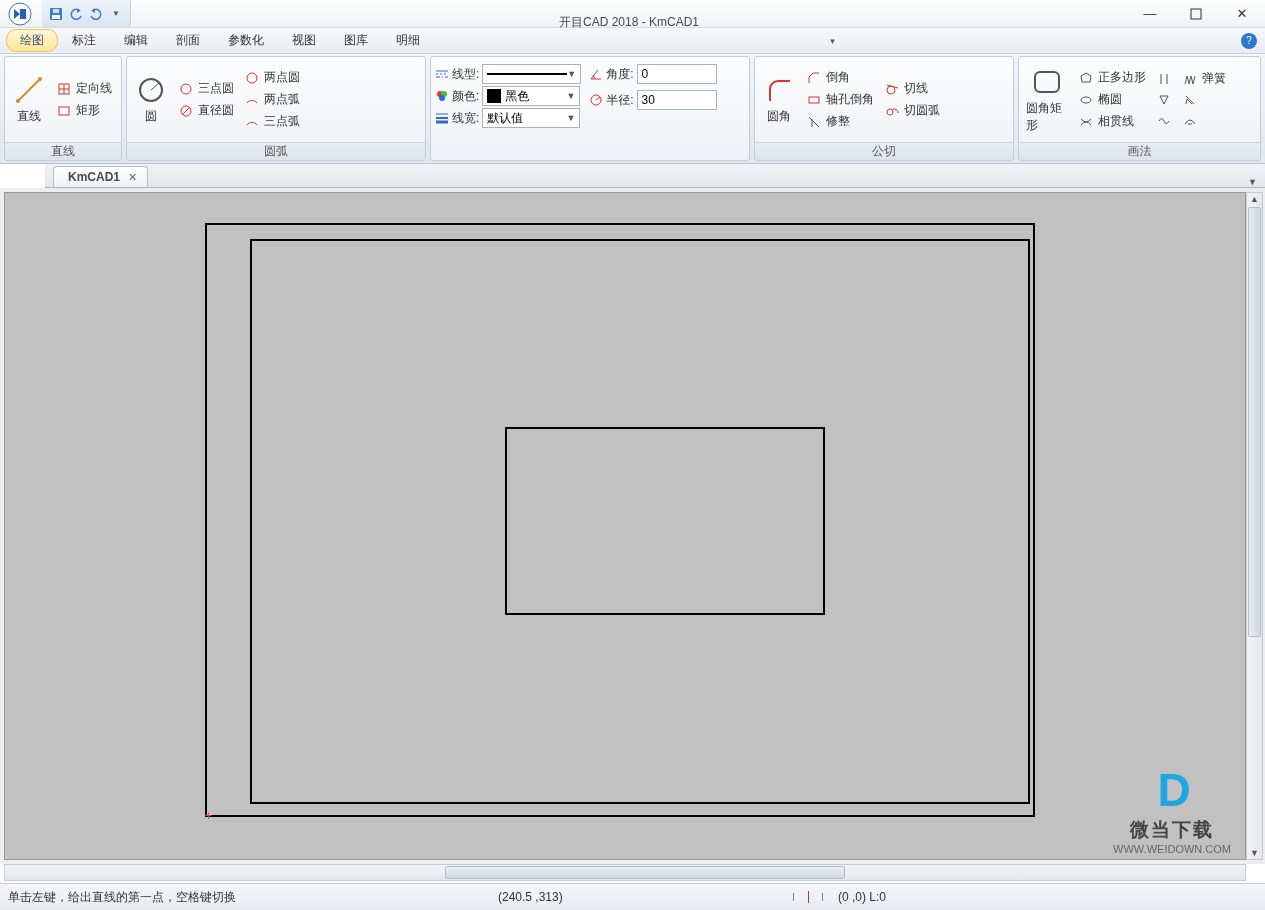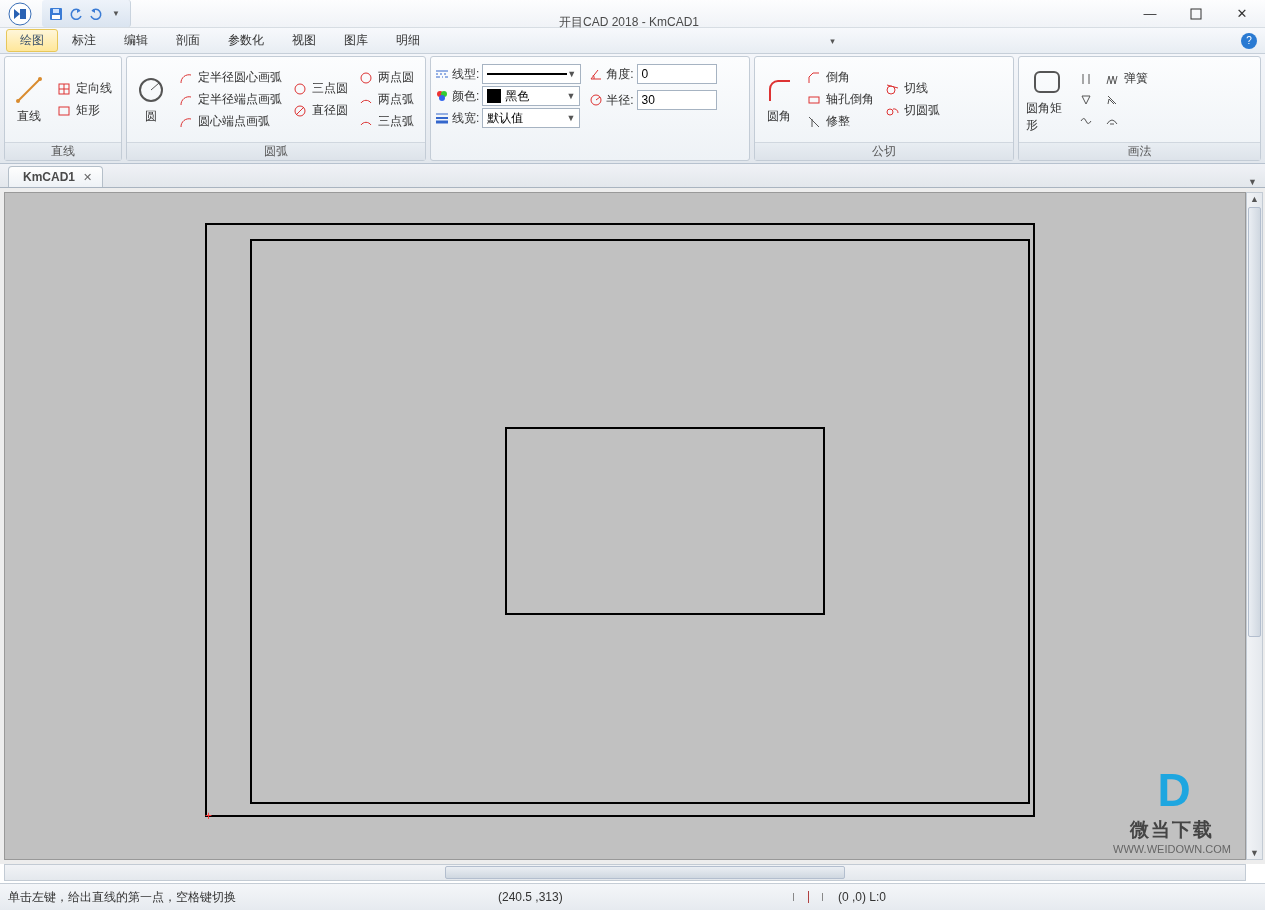--- a/index.html
+++ b/index.html
@@ -5,41 +5,41 @@
 * { box-sizing: border-box; margin: 0; padding: 0; font-family: "Microsoft YaHei", SimSun, Arial, sans-serif; font-size: 12px; }
 body { width: 1265px; height: 910px; background: #fff; overflow: hidden; display: flex; flex-direction: column; }
 .titlebar { height: 28px; background: linear-gradient(#fdfdfe,#f0f3f7); display: flex; align-items: center; border-bottom: 1px solid #d7dde3; }
 .titlebar .logo { width:40px; display:flex; align-items:center; justify-content:center;}
 .titlebar .qa { display:flex; align-items:center; gap:4px; padding:0 6px; border-right:1px solid #c9d3de; height:100%; background:linear-gradient(#eef3fa,#dae4f0); border-radius:3px; margin-left:2px;}
 .titlebar .qa span{width:16px; height:16px; display:flex; align-items:center; justify-content:center; cursor:default;}
 .titlebar .title { flex:1; text-align:center; color:#4a4a4a;margin-top:18px;}
 .titlebar .winbtns { display:flex; height:100%; }
 .titlebar .winbtns div { width:46px; display:flex; align-items:center; justify-content:center; color:#333; font-size:13px;}
 .menubar { height:26px; background:linear-gradient(#f7f9fc,#e8edf3); display:flex; align-items:center; border-bottom:1px solid #c6cfd9; padding-left:6px;}
-.menubar .mi { padding:3px 14px; color:#333; border-radius:3px;}
+.menubar .mi { padding:3px 14px; color:#333; border-radius:10px;}
 .menubar .mi.active{ background:linear-gradient(#fff6d9,#ffe79a); border:1px solid #e7c75a; color:#3a506b; padding:2px 13px;}
 .menubar .help { margin-left:auto; margin-right:8px; width:16px; height:16px; border-radius:50%; background:#2a7ad2; color:#fff; display:flex; align-items:center; justify-content:center; font-size:10px;}
 .ribbon { height:110px; background:linear-gradient(#f4f6fa,#e2e7ed); display:flex; border-bottom:1px solid #b7c2cf; padding:2px 4px; gap:4px;}
 .panel { background:linear-gradient(#fcfdfe,#eef2f6); border:1px solid #c3ccd6; border-radius:3px; display:flex; flex-direction:column; }
 .panel .panel-body { flex:1; display:flex; padding:4px; }
 .panel .panel-label { height:18px; background:linear-gradient(#e8edf2,#dde3ea); text-align:center; color:#555; border-top:1px solid #d0d7df; font-size:12px; line-height:17px;}
 .bigbtn { width:40px; display:flex; flex-direction:column; align-items:center; justify-content:center; gap:2px; padding:2px; border:1px solid transparent; border-radius:3px;}
 .bigbtn .ico { width:32px; height:32px; display:flex; align-items:center; justify-content:center;}
 .bigbtn .lbl { font-size:12px; color:#333;}
 .smallbtns { display:flex; flex-direction:column; justify-content:center; gap:3px; padding-left:4px;}
 .smbtn { display:flex; align-items:center; gap:4px; padding:1px 3px; border-radius:2px;}
 .smbtn .ico{ width:16px; height:16px; display:flex; align-items:center; justify-content:center;}
 .smbtn .txt{ color:#333; white-space:nowrap;}
 .attr-row{ display:flex; align-items:center; gap:3px; height:22px;}
 .attr-row .albl{ color:#333; white-space:nowrap;}
 .attr-row .sel{ border:1px solid #a6b3c2; background:#fff; height:20px; display:flex; align-items:center; padding:0 4px; min-width:98px; position:relative;}
 .attr-row .sel .dd{ margin-left:auto; color:#555; font-size:9px;}
 .attr-row input{ border:1px solid #a6b3c2; height:20px; padding:0 4px; background:#fff; width:80px;}
 .swatch{width:14px;height:14px;background:#000;margin-right:4px;}
-.doctab-area{ height:24px; background:linear-gradient(#f0f2f6,#e3e7ec); display:flex; align-items:flex-end; border-bottom:1px solid #a9b4c0; padding-left:8px;}
+.doctab-area{ height:24px; background:linear-gradient(#f0f2f6,#e3e7ec); display:flex; align-items:flex-end; border-bottom:1px solid #a9b4c0; padding-left:8px;margin-left:45px;}
 .doctab{ background:linear-gradient(#fefefe,#eef2f6); border:1px solid #b5bfc9; border-bottom:none; border-radius:4px 4px 0 0; padding:3px 10px 3px 14px; display:flex; align-items:center; gap:8px; font-weight:bold; color:#4a4a4a;}
 .doctab .x{ color:#666; font-size:11px; font-weight:normal;}
 .doctab-area .ddr{ margin-left:auto; margin-right:8px; color:#555; font-size:9px;}
 .workspace { flex:1; display:flex; background:#ededed; position:relative; }
 .canvas { flex:1; background:#c1c1c1; position:relative; margin:4px 0 4px 4px; border:1px solid #999;}
 .scroll-v { width:17px; background:linear-gradient(90deg,#f1f3f6,#e4e8ed); margin:4px 2px 4px 0; border:1px solid #c3cbd4; position:relative;}
 .scroll-v .thumb{ position:absolute; left:1px; right:1px; top:14px; height:430px; background:linear-gradient(90deg,#eaeef3,#cfd7e0); border:1px solid #b3bece; border-radius:2px;}
 .scroll-v .arr{position:absolute; left:0; right:0; height:12px; display:flex;align-items:center;justify-content:center;color:#555;font-size:9px;}
 .scroll-h-wrap{ height:17px; display:flex; margin:0 2px 2px 4px;}
 .scroll-h { flex:1; background:linear-gradient(#f1f3f6,#e4e8ed); border:1px solid #c3cbd4; position:relative;}
@@ -161,46 +161,20 @@
               <circle cx="15" cy="15" r="11" fill="none" stroke="#555" stroke-width="2"></circle>
               <line x1="15" y1="15" x2="23" y2="8" stroke="#555"></line>
             </svg>
           </div>
         <div class="lbl">圆</div>
       </div>
       <div class="smallbtns">
         <div class="smbtn">
             <div class="ico">
               <svg width="14" height="14">
-                <path d="M2 12 A8 8 0 0 1 12 4" fill="none" stroke="#d33"></path>
-              </svg>
-            </div>
-            <div class="txt">定半径圆心画弧</div>
-          </div>
-        <div class="smbtn">
-            <div class="ico">
-              <svg width="14" height="14">
-                <path d="M2 12 A8 8 0 0 1 12 4" fill="none" stroke="#d33"></path>
-              </svg>
-            </div>
-            <div class="txt">定半径端点画弧</div>
-          </div>
-        <div class="smbtn">
-            <div class="ico">
-              <svg width="14" height="14">
-                <path d="M2 12 A8 8 0 0 1 12 4" fill="none" stroke="#d33"></path>
-              </svg>
-            </div>
-            <div class="txt">圆心端点画弧</div>
-          </div>
-      </div>
-      <div class="smallbtns">
-        <div class="smbtn">
-            <div class="ico">
-              <svg width="14" height="14">
                 <circle cx="7" cy="7" r="5" fill="none" stroke="#d33"></circle>
               </svg>
             </div>
             <div class="txt">三点圆</div>
           </div>
         <div class="smbtn">
             <div class="ico">
               <svg width="14" height="14">
                 <circle cx="7" cy="7" r="5" fill="none" stroke="#d33"></circle>
                 <line x1="3" y1="11" x2="11" y2="3" stroke="#d33"></line>
@@ -376,20 +350,47 @@
 
   <div class="panel" style="flex:1">
     <div class="panel-body">
       <div class="bigbtn" style="width:48px">
         <div class="ico">
             <svg width="30" height="26">
               <rect x="3" y="3" width="24" height="20" rx="5" fill="none" stroke="#555" stroke-width="2"></rect>
             </svg>
           </div>
         <div class="lbl">圆角矩形</div>
+      </div>
+      <div class="smallbtns">
+        <div class="smbtn">
+            <div class="ico">
+              <svg width="14" height="14">
+                <polygon points="7,2 12,5 11,11 3,11 2,5" fill="none" stroke="#555"></polygon>
+              </svg>
+            </div>
+            <div class="txt">正多边形</div>
+          </div>
+        <div class="smbtn">
+            <div class="ico">
+              <svg width="14" height="14">
+                <ellipse cx="7" cy="7" rx="5" ry="3" fill="none" stroke="#555"></ellipse>
+              </svg>
+            </div>
+            <div class="txt">椭圆</div>
+          </div>
+        <div class="smbtn">
+            <div class="ico">
+              <svg width="14" height="14">
+                <path d="M2 4 Q7 10 12 4" fill="none" stroke="#555"></path>
+                <path d="M2 10 Q7 4 12 10" fill="none" stroke="#555"></path>
+              </svg>
+            </div>
+            <div class="txt">相贯线</div>
+          </div>
       </div>
       <div class="smallbtns">
         <div class="smbtn">
             <div class="ico">
               <svg width="14" height="14">
                 <path d="M4 2 L4 12 M10 2 L10 12" stroke="#555"></path>
               </svg>
             </div>
           </div>
         <div class="smbtn">

